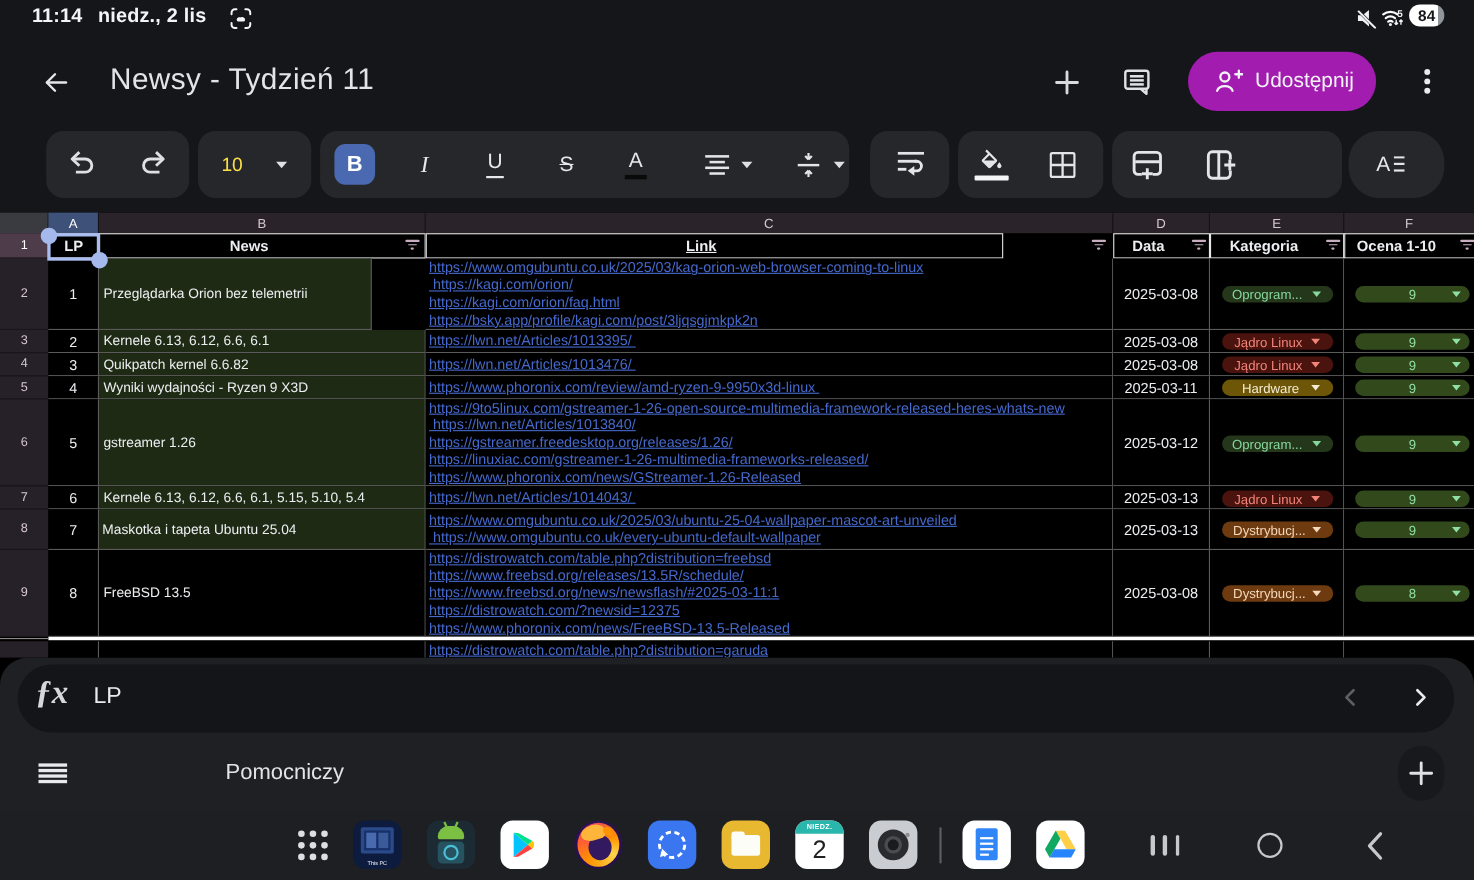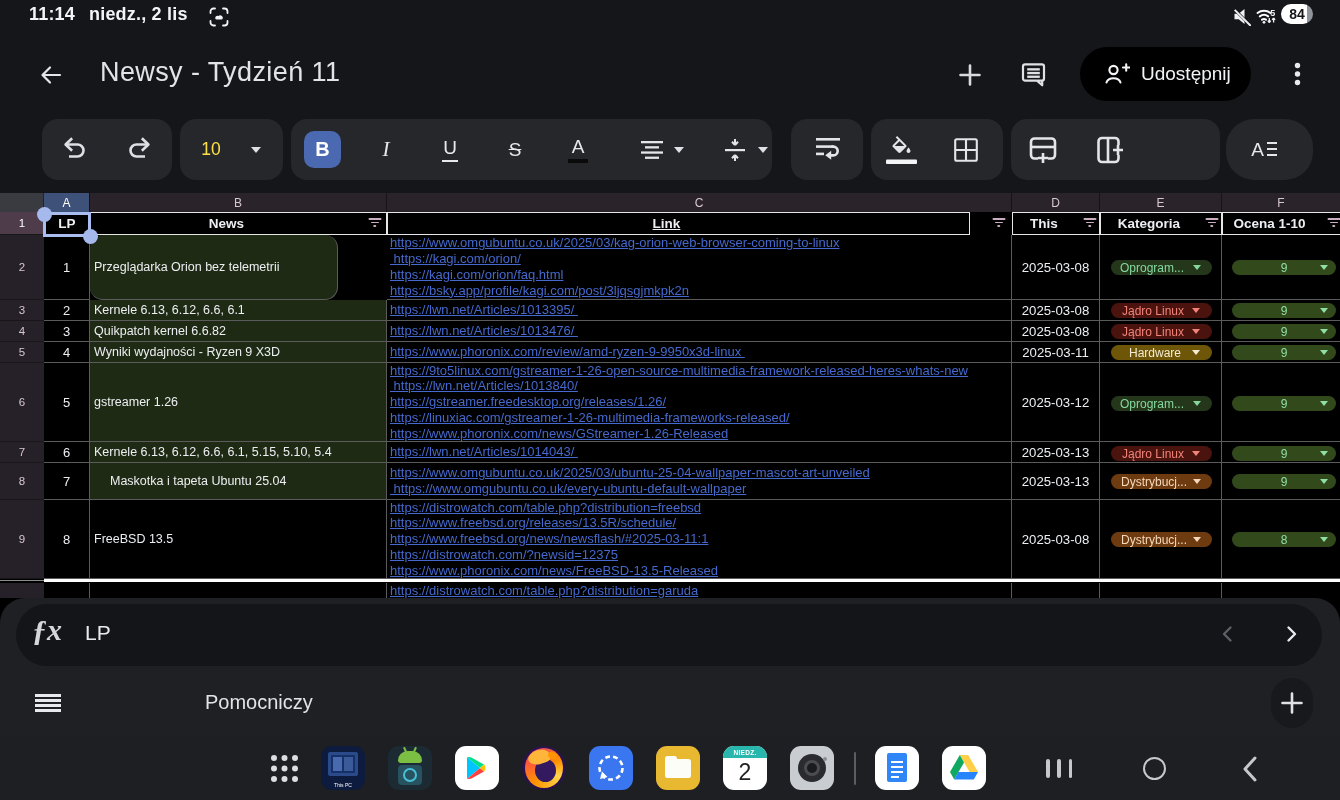--- a/index.html
+++ b/index.html
@@ -80,21 +80,21 @@
       </svg>
   </div>
   <div class="abs" style="left:1019px;top:60px;">
     <svg width="29" height="29" viewBox="0 0 29 29" fill="none">
       <path d="M4 6.5 a2.2 2.2 0 0 1 2.2 -2.2 h16.6 a2.2 2.2 0 0 1 2.2 2.2 v12 a2.2 2.2 0 0 1 -2.2 2.2 H18 l5.2 4.6 v-4.6 h-17 a2.2 2.2 0 0 1 -2.2 -2.2 z" stroke="#dfe1e4" stroke-width="2.2" stroke-linejoin="round"></path>
       <rect x="8.2" y="8.2" width="12.6" height="2.3" fill="#dfe1e4"></rect>
       <rect x="8.2" y="11.9" width="12.6" height="2.3" fill="#dfe1e4"></rect>
       <rect x="8.2" y="15.6" width="12.6" height="2.3" fill="#dfe1e4"></rect>
     </svg>
   </div>
-  <div class="abs" style="left:1080px;top:47px;width:171px;height:54px;border-radius:27px;background:#000000;display:flex;align-items:center;">
+  <div class="abs" style="left:1080px;top:47px;width:171px;height:54px;border-radius:27px;background:#a21caf;display:flex;align-items:center;">
     <svg style="margin-left:23px" width="27" height="26" viewBox="0 0 27 26" fill="none" stroke="#f2f3f5" stroke-width="2.1" stroke-linecap="round">
       <circle cx="10.5" cy="9" r="4.1"></circle>
       <path d="M3.5 21.5 a7.2 5.6 0 0 1 14 0"></path>
       <path d="M20 6.5 h6.4 M23.2 3.3 v6.4"></path>
     </svg>
     <span style="margin-left:11px;font-size:19px;color:#f2f3f5;">Udostępnij</span>
   </div>
   <div class="abs" style="left:1294px;top:62px;width:7px;height:24px;">
     <svg width="7" height="24" viewBox="0 0 7 24" fill="#e8eaec">
         <circle cx="3.5" cy="3.5" r="2.7"></circle>
@@ -229,22 +229,22 @@
   <div class="rowh" style="top:128px;height:21px;">4</div>
   <div class="rowh" style="top:149px;height:21px;">5</div>
   <div class="rowh" style="top:170px;height:79px;">6</div>
   <div class="rowh" style="top:249px;height:21px;">7</div>
   <div class="rowh" style="top:270px;height:37px;">8</div>
   <div class="rowh" style="top:307px;height:79px;">9</div>
   <div class="rowh" style="top:390px;height:15px;border-bottom:none;"></div>
 
   <div class="cell hdr" style="left:44px;top:19px;width:46px;height:23px;padding-right:0;">LP</div>
   <div class="cell hdr" style="left:90px;top:19px;width:297px;height:23px;">News</div>
-  <div class="cell hdr" style="left:387px;top:19px;width:583px;height:23px;text-decoration:underline;">Link</div>
-  <div class="cell hdr" style="left:1012px;top:19px;width:88px;height:23px;">This</div>
+  <div class="cell hdr" style="left:387px;top:19px;width:525px;height:23px;text-decoration:underline;">Link</div>
+  <div class="cell hdr" style="left:1012px;top:19px;width:88px;height:23px;">Data</div>
   <div class="cell hdr" style="left:1100px;top:19px;width:122px;height:23px;">Kategoria</div>
   <div class="cell hdr" style="left:1222px;top:19px;width:118px;height:23px;border-right:none;">Ocena 1-10</div>
   <div class="filt" style="left:368px;top:25px;">
       <div style="top:0;width:13px;"></div>
       <div style="top:3.5px;width:8px;"></div>
       <div style="top:7px;width:3.5px;"></div>
     </div>
   <div class="filt" style="left:992px;top:25px;">
       <div style="top:0;width:13px;"></div>
       <div style="top:3.5px;width:8px;"></div>
@@ -269,27 +269,27 @@
   <div class="cell" style="left:44px;top:42px;width:46px;height:65px;justify-content:center;font-size:13px;">1</div>
   <div class="cell" style="left:44px;top:107px;width:46px;height:21px;justify-content:center;font-size:13px;">2</div>
   <div class="cell" style="left:44px;top:128px;width:46px;height:21px;justify-content:center;font-size:13px;">3</div>
   <div class="cell" style="left:44px;top:149px;width:46px;height:21px;justify-content:center;font-size:13px;">4</div>
   <div class="cell" style="left:44px;top:170px;width:46px;height:79px;justify-content:center;font-size:13px;">5</div>
   <div class="cell" style="left:44px;top:249px;width:46px;height:21px;justify-content:center;font-size:13px;">6</div>
   <div class="cell" style="left:44px;top:270px;width:46px;height:37px;justify-content:center;font-size:13px;">7</div>
   <div class="cell" style="left:44px;top:307px;width:46px;height:79px;justify-content:center;font-size:13px;">8</div>
   <div class="cell" style="left:44px;top:390px;width:46px;height:15px;border-bottom:none;"></div>
 
-  <div class="cell green" style="left:90px;top:42px;width:248px;height:65px;padding-left:4px;border-radius:13px;">Przeglądarka Orion bez telemetrii</div>
+  <div class="cell green" style="left:90px;top:42px;width:248px;height:65px;padding-left:4px;">Przeglądarka Orion bez telemetrii</div>
   <div class="cell green" style="left:90px;top:107px;width:297px;height:21px;padding-left:4px;">Kernele 6.13, 6.12, 6.6, 6.1</div>
   <div class="cell green" style="left:90px;top:128px;width:297px;height:21px;padding-left:4px;">Quikpatch kernel 6.6.82</div>
   <div class="cell green" style="left:90px;top:149px;width:297px;height:21px;padding-left:4px;">Wyniki wydajności - Ryzen 9 X3D</div>
   <div class="cell green" style="left:90px;top:170px;width:297px;height:79px;padding-left:4px;">gstreamer 1.26</div>
   <div class="cell green" style="left:90px;top:249px;width:297px;height:21px;padding-left:4px;">Kernele 6.13, 6.12, 6.6, 6.1, 5.15, 5.10, 5.4</div>
-  <div class="cell green" style="left:90px;top:270px;width:297px;height:37px;padding-left:20px;">Maskotka i tapeta Ubuntu 25.04</div>
+  <div class="cell green" style="left:90px;top:270px;width:297px;height:37px;padding-left:3px;">Maskotka i tapeta Ubuntu 25.04</div>
   <div class="cell" style="left:90px;top:307px;width:297px;height:79px;padding-left:4px;">FreeBSD 13.5</div>
   <div class="cell" style="left:90px;top:390px;width:297px;height:15px;border-bottom:none;"></div>
 
   <div class="cell links" style="left:387px;top:42px;width:625px;height:65px;">
     <span>https://www.omgubuntu.co.uk/2025/03/kag-orion-web-browser-coming-to-linux</span>
     <span>&nbsp;https://kagi.com/orion/</span>
     <span>https://kagi.com/orion/faq.html</span>
     <span>https://bsky.app/profile/kagi.com/post/3ljqsgjmkpk2n</span>
   </div>
   <div class="cell links" style="left:387px;top:107px;width:625px;height:21px;">

